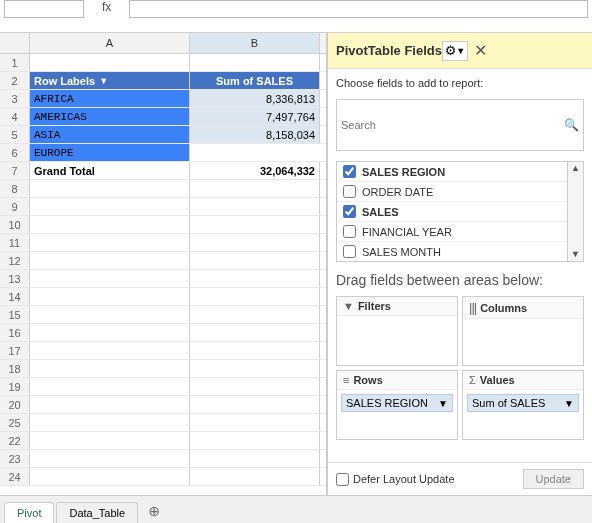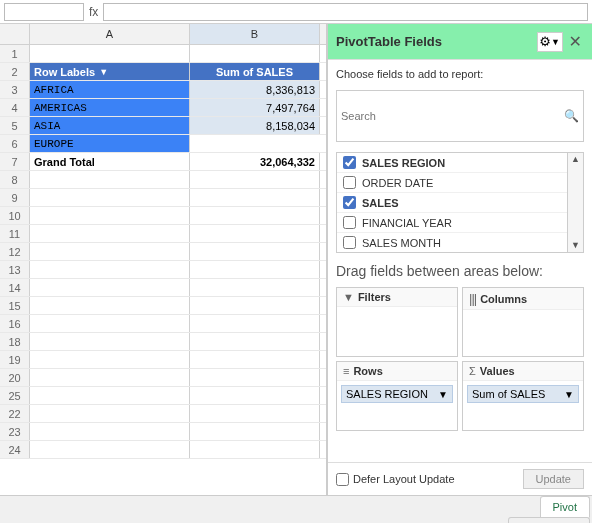--- a/index.html
+++ b/index.html
@@ -1,20 +1,20 @@
 <!DOCTYPE html>
 <html><head>
   <meta charset="utf-8">
   <style>
     * { box-sizing: border-box; margin: 0; padding: 0; }
     body { font-family: 'Segoe UI', Arial, sans-serif; font-size: 12px; background: #fff; width: 592px; height: 523px; overflow: hidden; display: flex; flex-direction: column; }
 
     
     .formula-bar {
-      display: flex; align-items: center; height: 24px; border-bottom: 1px solid #d0d0d0; background: #fff; padding: 0 4px; gap: 1px;
+      display: flex; align-items: flex-start; height: 33px; border-bottom: 1px solid #d0d0d0; background: #fff; padding: 0 4px; gap: 14px;
     }
     .name-box { width: 80px; border: 1px solid #bbb; padding: 1px 4px; font-size: 12px; text-align: center; }
     .formula-icon { font-size: 12px; color: #555; padding: 0 4px; }
     .formula-input { flex: 1; border: 1px solid #bbb; padding: 1px 4px; font-size: 12px; }
 
     
     .main-area { display: flex; flex: 1; overflow: hidden; }
 
     
     .spreadsheet { flex: 1; display: flex; flex-direction: column; overflow: hidden; border-right: 1px solid #ccc; }
@@ -45,37 +45,37 @@
     .data-row .cell-b { background: #dce6f1; }
 
     
     .total-row .cell-a { font-weight: bold; }
     .total-row .cell-b { font-weight: bold; }
 
     
     .active-cell { border: 2px solid #217346 !important; }
 
     
-    .sheet-tabs { display: flex; align-items: flex-end; height: 28px; background: #f0f0f0; border-top: 1px solid #ccc; padding-left: 4px; gap: 0; flex-direction: column; }
+    .sheet-tabs { display: flex; align-items: flex-end; height: 28px; background: #f0f0f0; border-top: 1px solid #ccc; padding-left: 4px; gap: 0; }
     .sheet-tab {
       padding: 4px 12px; border: 1px solid #ccc; border-bottom: none;
       background: #f0f0f0; font-size: 11px; cursor: pointer; border-radius: 3px 3px 0 0;
       margin-right: 2px;
     }
     .sheet-tab.active { background: #fff; color: #217346; border-bottom: 1px solid #fff; margin-bottom: -1px; }
     .add-sheet { padding: 4px 8px; font-size: 14px; color: #666; cursor: pointer; border: none; background: transparent; }
 
     
     .pivot-panel {
       width: 265px; min-width: 265px; background: #fff; border-left: 1px solid #ccc;
       display: flex; flex-direction: column; overflow: hidden;
     }
     .pivot-header {
-      display: flex; align-items: center; justify-content: space-between;
-      background: #86efac; border-bottom: 1px solid #ddd; padding: 6px 8px; height: 36px;
+      display: flex; align-items: center; justify-content: flex-start;
+      background: #fef9c3; border-bottom: 1px solid #ddd; padding: 6px 8px; height: 36px;
     }
     .pivot-title { font-size: 13px; font-weight: bold; color: #333; }
     .pivot-header-actions { display: flex; gap: 4px; align-items: center; }
     .pivot-gear-btn {
       width: 26px; height: 20px; border: 1px solid #ccc; background: #fff;
       display: flex; align-items: center; justify-content: center; cursor: pointer; font-size: 13px;
     }
     .pivot-close-btn { font-size: 16px; color: #555; cursor: pointer; padding: 0 2px; }
 
     .pivot-body { flex: 1; display: flex; flex-direction: column; overflow: hidden; padding: 8px; gap: 6px; }
@@ -231,20 +231,25 @@
           <div class="row-num">15</div>
           <div class="cell-a"></div>
           <div class="cell-b"></div>
         </div>
       <div class="spreadsheet-row">
           <div class="row-num">16</div>
           <div class="cell-a"></div>
           <div class="cell-b"></div>
         </div>
       <div class="spreadsheet-row">
+          <div class="row-num">17</div>
+          <div class="cell-a"></div>
+          <div class="cell-b"></div>
+        </div>
+      <div class="spreadsheet-row">
           <div class="row-num">18</div>
           <div class="cell-a"></div>
           <div class="cell-b"></div>
         </div>
       <div class="spreadsheet-row">
           <div class="row-num">19</div>
           <div class="cell-a"></div>
           <div class="cell-b"></div>
         </div>
       <div class="spreadsheet-row">

